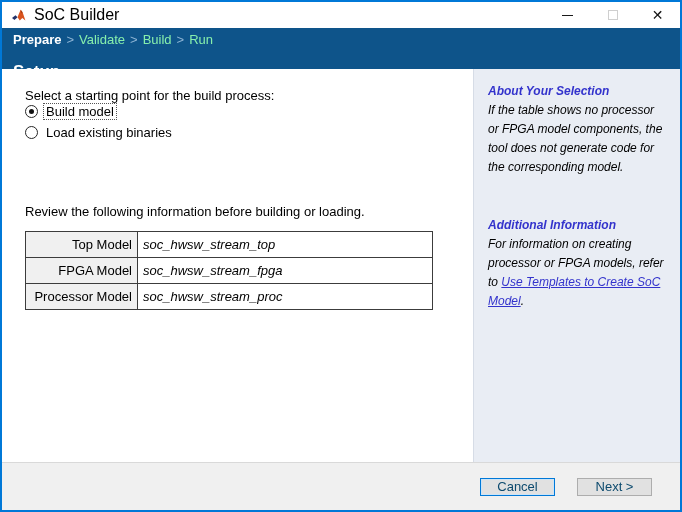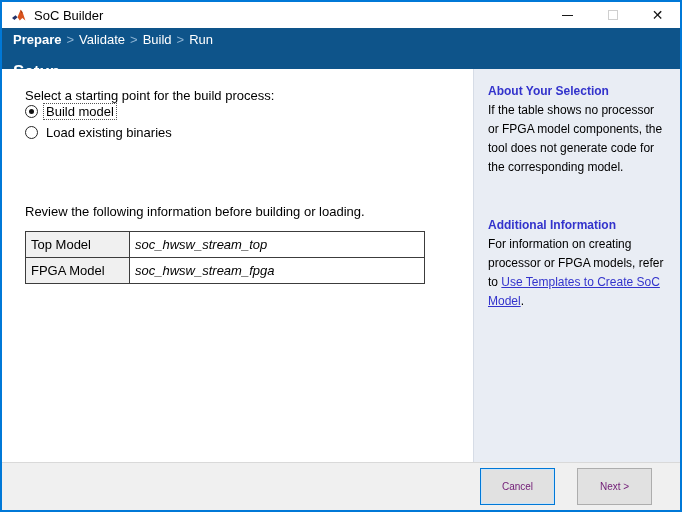--- a/index.html
+++ b/index.html
@@ -15,42 +15,42 @@
   }
 
   
   .titlebar {
     height:26px; flex:0 0 26px;
     background:#ffffff;
     display:flex; align-items:center;
     padding-left:9px;
   }
   .app-icon { width:16px; height:16px; margin-right:7px; flex:0 0 16px; }
-  .window-title { font-size:13px; color:#000; }
+  .window-title { font-size:16px; color:#000; }
   .win-controls { margin-left:auto; display:flex; height:100%; }
   .win-btn {
     width:45px; height:100%;
     display:flex; align-items:center; justify-content:center;
     font-size:12px; color:#1a1a1a; background:transparent; border:none;
     font-family:inherit; cursor:default;
   }
   .minimize-glyph { display:block; width:11px; height:1px; background:#1a1a1a; }
   .maximize-glyph { display:block; width:10px; height:10px; border:1px solid #cfcfcf; background:#fff; }
   .close-glyph { font-size:14px; color:#111; line-height:1; }
 
   
   .wizard-header {
     height:41px; flex:0 0 41px;
     background:#0e548a;
     padding:4px 0 0 11px;
     color:#fff;
   }
   .breadcrumb { font-size:13px; line-height:16px; white-space:nowrap; }
   .crumb-active { font-weight:bold; color:#ffffff; }
-  .crumb { color:#ffffff; }
+  .crumb { color:#86efac; }
   .crumb-sep { color:#8db4d4; margin:0 5px; }
   .page-title { font-size:17px; font-weight:bold; line-height:20px; margin-top:14px; }
 
   
   .body { flex:1 1 auto; display:flex; min-height:0; }
 
   .main {
     flex:1 1 auto;
     background:#ffffff;
     padding:19px 0 0 23px;
@@ -70,50 +70,50 @@
   .radio-label { padding:0 2px; }
   .radio-label.focused { outline:1px dotted #555; }
 
   .review-text { margin-top:64px; margin-bottom:12px; }
 
   .model-table { border-collapse:collapse; font-size:13px; }
   .model-table td {
     border:1px solid #3c3c3c;
     height:26px; padding:0 5px; vertical-align:middle;
   }
-  .model-table td.key { background:#f0f0f0; width:104px; }
+  .model-table td.key { background:#f0f0f0; width:112px;text-align:right; }
   .model-table td.val { width:295px; background:#fff;font-style:italic; }
 
   
   .sidebar {
     width:207px; flex:0 0 207px;
     background:#e9edf4;
     border-left:1px solid #d6dce6;
     padding:13px 12px 0 14px;
-    font-size:12px; line-height:19px; color:#000;
+    font-size:12px; line-height:19px; color:#000;font-style:italic;
   }
   .side-heading { color:#3333cc; font-weight:bold; }
   .side-par { margin-bottom:19px; }
   .side-par.tight { margin-bottom:0; }
   .side-gap { height:20px; }
   .side-link { color:#3333cc; text-decoration:underline; cursor:pointer; }
 
   
   .footer {
     height:48px; flex:0 0 48px;
     background:#f0f0f0;
     border-top:1px solid #d9d9d9;
     display:flex; align-items:center; justify-content:flex-end;
     padding-right:28px;
   }
   .btn {
-    min-width:75px; height:37px;
+    min-width:75px; height:18px;
     background:#e1e1e1;
     border:1px solid #adadad;
-    font-size:10px; font-family:inherit; color:#701a75;
+    font-size:13px; font-family:inherit; color:#0c4a6e;
     padding:0 10px;
   }
   .btn-cancel {
     border:1px solid #0078d7;
     box-shadow: inset 0 0 0 1px #cce4f7;
     margin-right:22px;
   }
 </style>
 </head>
 <body>
@@ -166,20 +166,24 @@
       <table class="model-table">
         <tbody>
           <tr>
             <td class="key">Top Model</td>
             <td class="val">soc_hwsw_stream_top</td>
           </tr>
           <tr>
             <td class="key">FPGA Model</td>
             <td class="val">soc_hwsw_stream_fpga</td>
           </tr>
+          <tr>
+            <td class="key">Processor Model</td>
+            <td class="val">soc_hwsw_stream_proc</td>
+          </tr>
         </tbody>
       </table>
     </div>
 
     <div class="sidebar">
       <div class="side-heading">About Your Selection</div>
       <div class="side-par">If the table shows no processor or FPGA model components, the tool does not generate code for the corresponding model.</div>
       <div class="side-gap"></div>
       <div class="side-heading">Additional Information</div>
       <div class="side-par tight"><span>For information on creating processor or FPGA models, refer to </span><a class="side-link">Use Templates to Create SoC Model</a><span>.</span></div>

